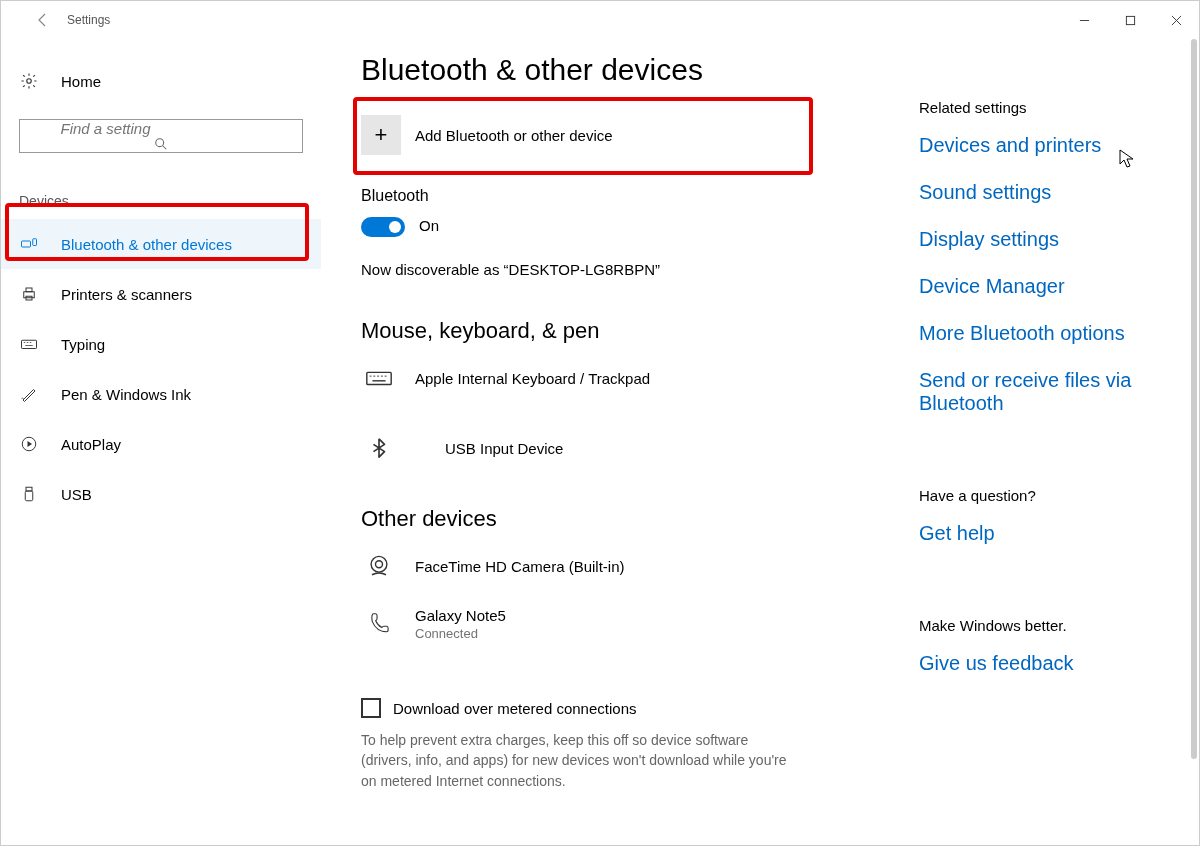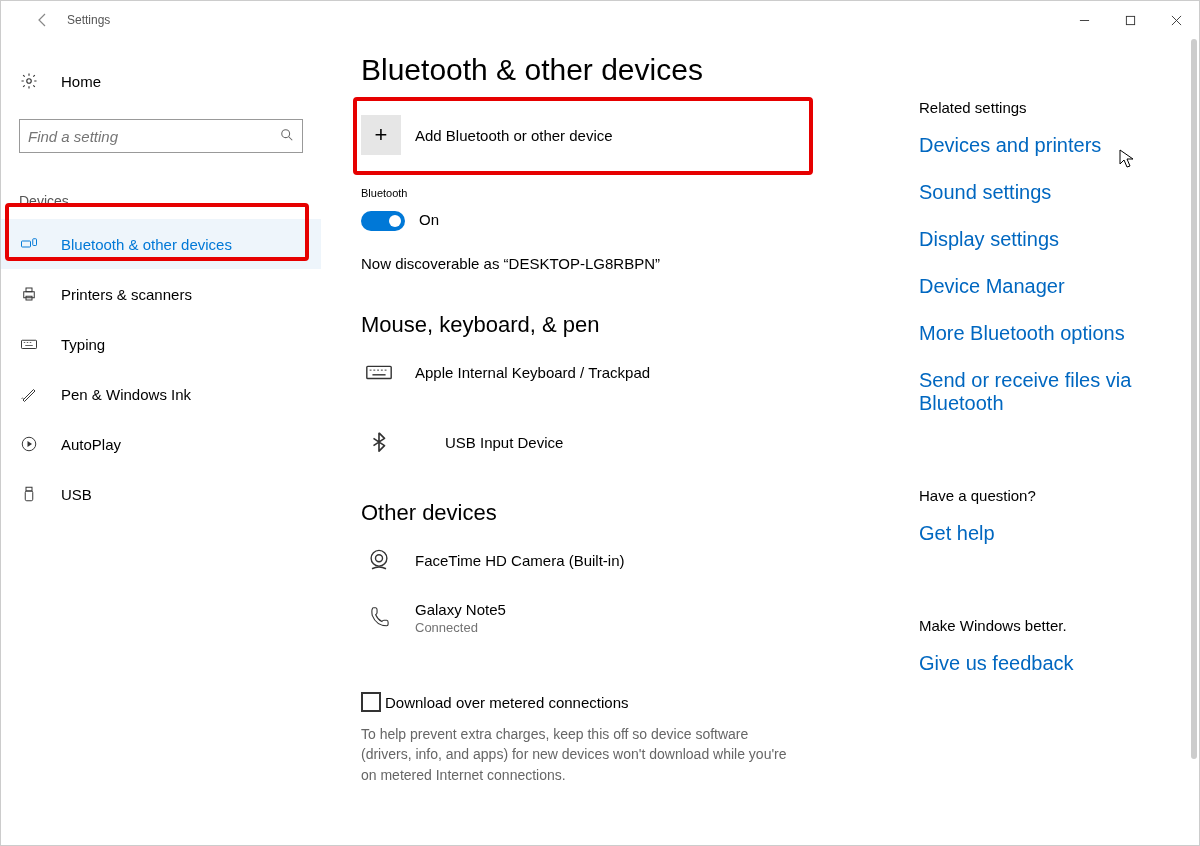--- a/index.html
+++ b/index.html
@@ -55,20 +55,21 @@
     height:48px;
   }
   .home-row .label { font-size:15px; }
   .searchbox {
     margin: 14px 18px 0 18px;
     height:34px;
     border:1px solid #999;
     display:flex;
     align-items:center;
     padding:0 8px;
+    flex-direction:column;
   }
   .searchbox input {
     flex:1; border:none; outline:none;
     font-size:15px; font-style:italic;
     color:#666;
     background:transparent;
   }
   .section-header {
     padding: 40px 0 10px 18px;
     color:#555;
@@ -110,21 +111,21 @@
     width:460px;
   }
   .add-btn-box {
     width:40px; height:40px;
     background:#e6e6e6;
     display:flex; align-items:center; justify-content:center;
     font-size:22px;
     font-weight:300;
   }
   .section-label {
-    font-size:11px;
+    font-size:16px;
     margin-top:20px;
   }
   .toggle-row {
     display:flex; align-items:flex-start;
     gap:14px;
     margin-top:12px;
   }
   .toggle {
     width:44px; height:20px;
     border-radius:10px;
@@ -151,21 +152,21 @@
     margin-top:16px;
     cursor:pointer;
   }
   .device-icon {
     width:36px; height:36px;
     display:flex; align-items:center; justify-content:center;
   }
   .device-row .name { font-size:15px; }
   .device-row .status { font-size:13px; color:#737373; margin-top:2px; }
   .checkbox-row {
-    display:flex; align-items:center; gap:4px;
+    display:flex; align-items:center; gap:12px;
     margin-top:56px;
     font-size:15px;
   }
   .checkbox-box {
     width:20px; height:20px;
     border:2px solid #333;
   }
   .help-text {
     font-size:14px;
     color:#666;

